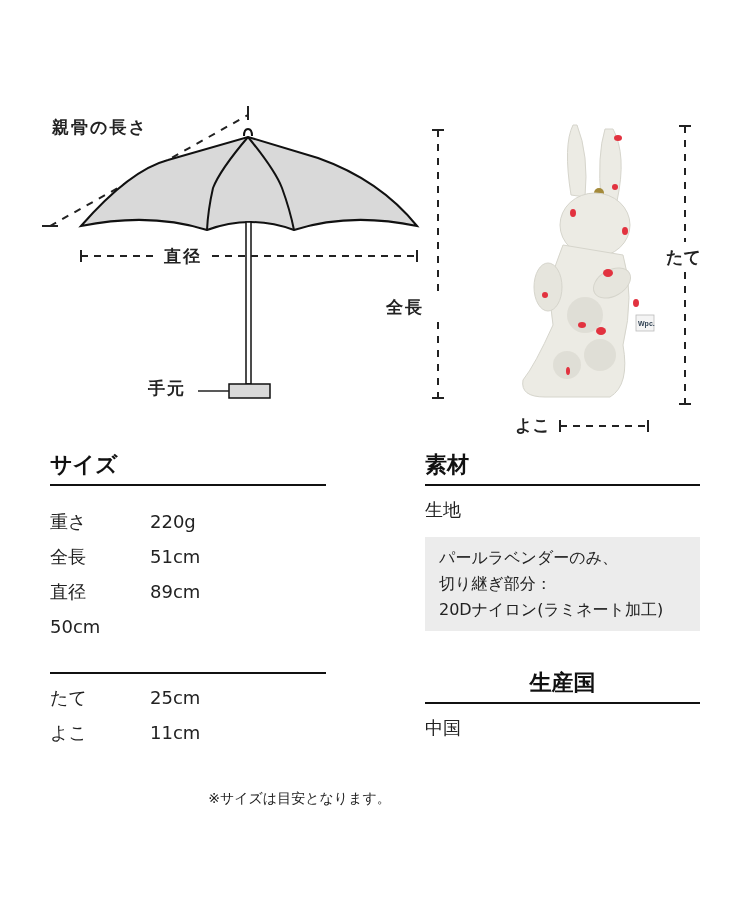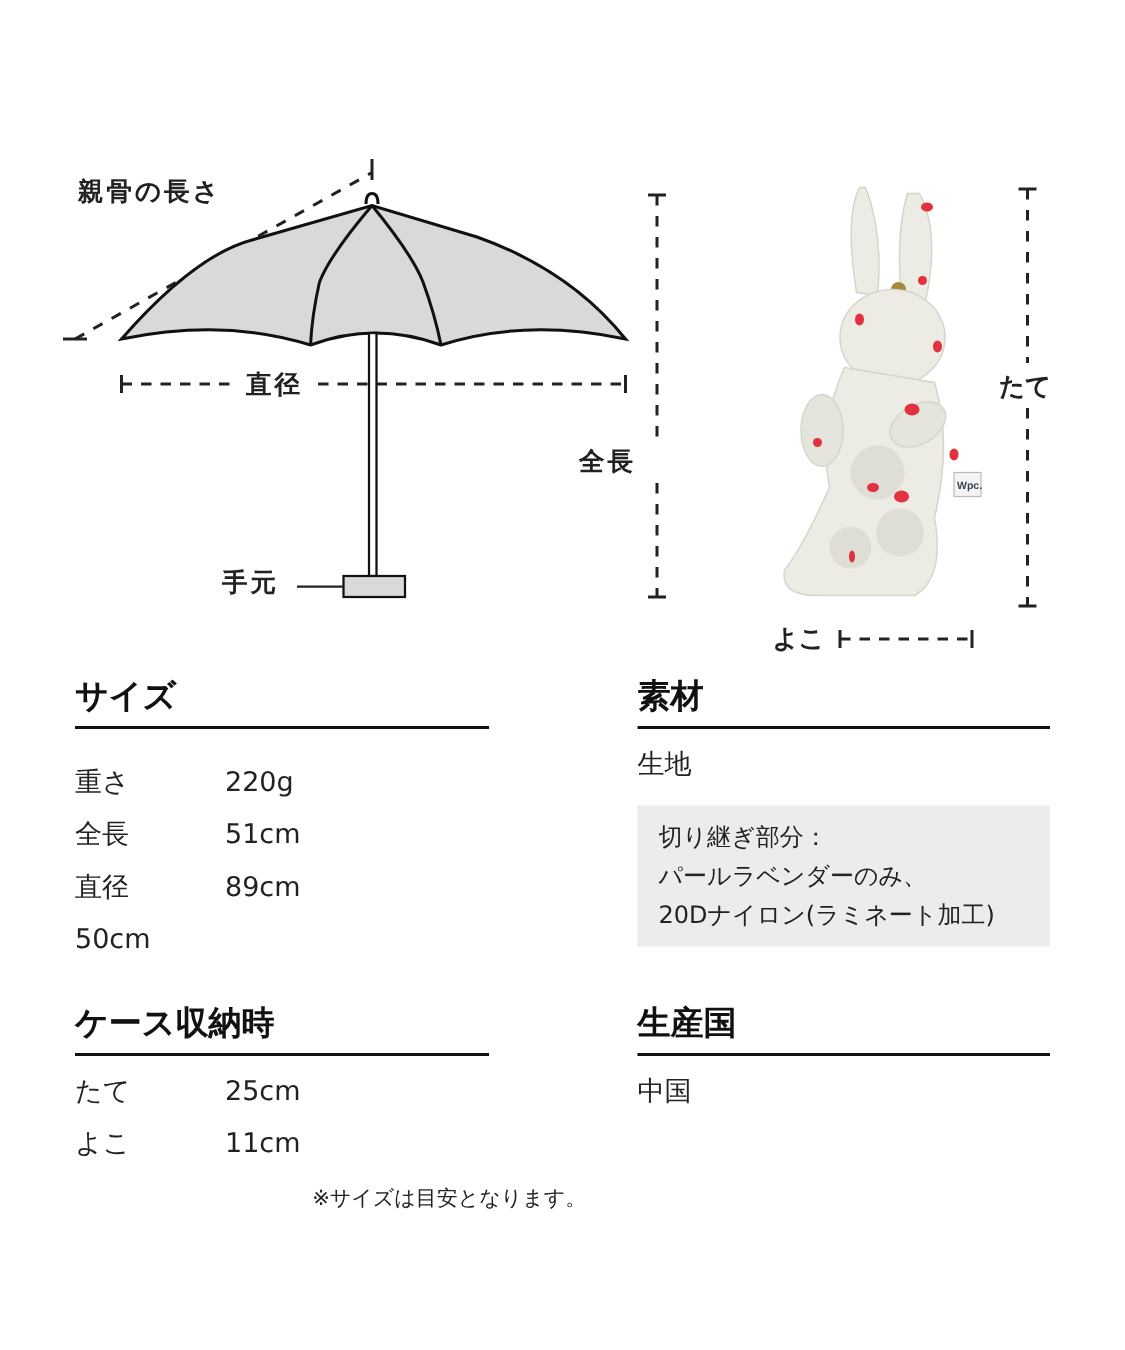--- a/index.html
+++ b/index.html
@@ -123,42 +123,41 @@
 
 <div class="section" style="left:425px;top:450px;width:275px;">
   <div class="sec-title">素材</div>
   <div class="sec-rule"></div>
   <div style="margin-top:6px;">
     <div class="row">
       <span class="k">生地</span>
     </div>
   </div>
   <div class="note-box" style="margin-top:10px;">
+    <div>パールラベンダーのみ、</div>
     <div>切り継ぎ部分：</div>
-    <div>パールラベンダーのみ、</div>
     <div>20Dナイロン(ラミネート加工)</div>
   </div>
 </div>
 
 <div class="section" style="left:50px;top:668px;width:276px;">
-  <div class="sec-title">ケース収納時</div>
   <div class="sec-rule"></div>
   <div style="margin-top:6px;">
     <div class="row">
       <span class="k">たて</span>
       <span>25cm</span>
     </div>
     <div class="row">
       <span class="k">よこ</span>
       <span>11cm</span>
     </div>
   </div>
 </div>
 
-<div class="section" style="left:425px;top:668px;width:275px;">
+<div class="section" style="left:425px;top:668px;width:275px;text-align:center;">
   <div class="sec-title">生産国</div>
   <div class="sec-rule"></div>
   <div style="margin-top:6px;">
     <div class="row">
       <span>中国</span>
     </div>
   </div>
 </div>
 
 <div class="footnote">※サイズは目安となります。</div>

